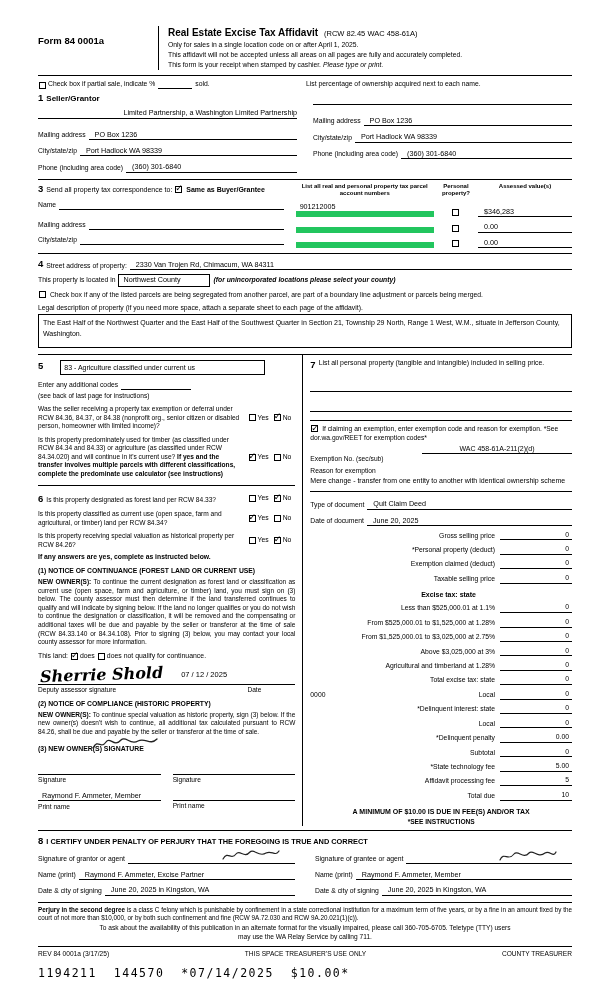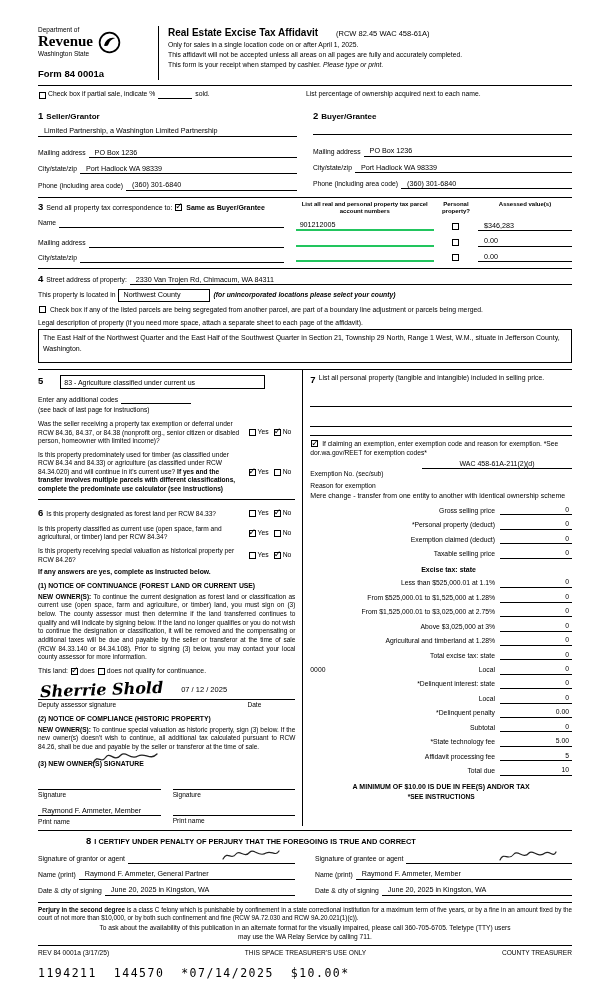--- a/index.html
+++ b/index.html
@@ -12,54 +12,54 @@
   
   .hdr { display:flex; padding-bottom:5px; border-bottom:1px solid #000; }
   .logo-wrap { width:120px; flex:none; }
   .logo-line { display:flex; align-items:center; gap:5px; }
   .dept { font-size:6.5px; }
   .agency { font-size:15px; font-weight:bold; font-family:"Liberation Serif",serif; line-height:1.05; }
   .state { font-size:6.5px; }
   .formno { font-size:9.5px; font-weight:bold; margin-top:9px; }
   .title-wrap { flex:1; border-left:1.5px solid #000; padding-left:9px; }
   .main-title { font-size:10px; font-weight:bold; }
-  .title-code { font-size:7.5px; margin-left:16px; }
+  .title-code { font-size:7.5px; margin-left:4px; }
   .note { font-size:6.8px; margin-top:1.5px; }
 
   
   .cb { display:inline-block; width:7px; height:7px; border:1px solid #000; background:#fff; position:relative; vertical-align:-1px; flex:none; margin:0 2px 0 1px; }
   .cb.on::after { content:"\2713"; position:absolute; left:-1px; top:-4px; font-size:9px; font-weight:bold; color:#000; }
 
   
   .frow { display:flex; align-items:flex-end; margin-top:6px; }
   .frow .lbl { white-space:nowrap; padding-right:3px; font-size:6.8px; }
   .fill { flex:1; border-bottom:1px solid #000; min-height:9px; font-size:7.2px; }
   .val { padding-left:6px; }
   .num { font-size:9.5px; font-weight:bold; margin-right:3px; }
   .shortline { display:inline-block; width:34px; border-bottom:1px solid #000; height:8px; margin:0 3px; }
 
   .partial { display:flex; align-items:flex-end; margin-top:4px; font-size:6.8px; }
   .right-note { margin-left:auto; width:266px; }
 
-  .s12 { display:flex; gap:16px; margin-top:11px; }
+  .s12 { display:flex; gap:16px; margin-top:3px; }
   .s12 .col { flex:1; min-width:0; }
   .sect-head { font-size:8px; font-weight:bold; }
   .tight { margin-top:3px; }
-  .tight2 { margin-top:4px; }
+  .tight2 { margin-top:4px;text-align:right; }
   .gap-top { margin-top:11px; }
 
   .s3 { display:flex; gap:12px; border-top:1px solid #000; margin-top:6px; padding-top:3px; }
   .s3-left { width:46%; }
   .s3-right { flex:1; }
   .pt-head { display:flex; text-align:center; font-size:6px; font-weight:bold; line-height:1.2; }
   .pt-c1 { width:50%; padding:0 3px; }
   .pt-c2 { width:16%; }
   .pt-c3 { width:34%; }
   .pt-row { display:flex; align-items:flex-end; margin-top:5px; }
-  .pt-row .pt-c1 { border-bottom:2px solid #22c55e; min-height:9px; text-align:left; padding-left:4px; font-size:7.2px; }
+  .pt-row .pt-c1 { border-bottom:6px solid #22c55e; min-height:9px; text-align:left; padding-left:4px; font-size:7.2px; }
   .pt-row .pt-c2 { text-align:center; }
   .pt-row .pt-c3 { border-bottom:1px solid #000; min-height:9px; text-align:left; padding-left:6px; font-size:7.2px; }
 
   .s4 { border-top:1px solid #000; margin-top:5px; padding-top:3px; }
   .nm { margin-top:1px; }
   .s4row { margin-top:4px; font-size:6.8px; }
   .county-box { display:inline-block; border:1px solid #000; padding:0 16px 1px 4px; font-size:7.2px; min-width:92px; margin:0 3px; }
   .legal-box { border:1px solid #000; margin-top:2px; padding:3px 4px; min-height:34px; font-size:7px; line-height:1.5; }
 
   
@@ -109,50 +109,39 @@
   .trow { display:flex; align-items:flex-end; margin-top:4.6px; font-size:6.8px; }
   .trow .tl { flex:1; text-align:right; padding-right:5px; white-space:nowrap; overflow:hidden; }
   .trow .tv { width:72px; border-bottom:1px solid #000; text-align:right; padding-right:3px; min-height:9px; flex:none; }
   .trow .pre { width:46px; text-align:left; flex:none; }
   .exhdr { text-align:right; padding-right:96px; font-weight:bold; font-size:7px; margin-top:6px; }
   .minline { font-weight:bold; text-align:center; font-size:7px; margin-top:6px; }
   .seeinstr { font-weight:bold; text-align:center; font-size:6.6px; margin-top:2px; }
 
   
   .s8 { margin-top:4px; }
-  .s8-title { font-size:7.4px; font-weight:bold;margin-left:48px; }
+  .s8-title { font-size:7.4px; font-weight:bold; }
   .s8 .twohalf { gap:20px; margin-top:2px; }
   .s8 .frow { margin-top:5.5px; }
   .sigfill { position:relative; }
   .sigfill svg { position:absolute; right:14px; bottom:0; }
 
   .perjury { font-size:6.3px; line-height:1.32; text-align:justify; margin-top:6px; border-top:1px solid #000; padding-top:3px; }
   .altfmt { font-size:6.6px; text-align:center; margin-top:2px; padding:0 60px; }
   .footrow { display:flex; align-items:center; border-top:1px solid #000; margin-top:4px; padding-top:3px; font-size:6.6px; }
   .footrow .mid { flex:1; text-align:center; }
   .stamp { font-family:"DejaVu Sans Mono","Liberation Mono",monospace; font-size:11.5px; letter-spacing:1.5px; margin-top:8px; white-space:pre; }
 </style>
 </head>
 <body>
 
 <div class="page">
 
   <div class="hdr">
     <div class="logo-wrap">
-      <div class="logo-line">
-        <div>
-          <div class="dept">Department of</div>
-          <div class="agency">Revenue</div>
-          <div class="state">Washington State</div>
-        </div>
-        <svg class="seal" viewBox="0 0 24 24" width="23" height="23">
-          <circle cx="12" cy="12" r="10.3" fill="none" stroke="#000" stroke-width="1.8"></circle>
-          <path d="M6.2 15 Q9 5.5 18 7.2 Q12.5 9.2 11.3 13 Q10.2 17 6.2 15 Z" fill="#000"></path>
-        </svg>
-      </div>
       <div class="formno">Form 84 0001a</div>
     </div>
     <div class="title-wrap">
       <div>
         <span class="main-title">Real Estate Excise Tax Affidavit</span>
         <span class="title-code">(RCW 82.45 WAC 458-61A)</span>
       </div>
       <div class="note">Only for sales in a single location code on or after April 1, 2025.</div>
       <div class="note">This affidavit will not be accepted unless all areas on all pages are fully and accurately completed.</div>
       <div class="note"><span>This form is your receipt when stamped by cashier. </span><span class="it">Please type or print.</span></div>
@@ -180,21 +169,20 @@
       <div class="frow">
           <span class="lbl">City/state/zip</span>
           <span class="fill val">Port Hadlock WA 98339</span>
         </div>
       <div class="frow">
           <span class="lbl">Phone (including area code)</span>
           <span class="fill val">(360) 301-6840</span>
         </div>
     </div>
     <div class="col">
-      <div class="sect-head"><span class="num">2</span><span>Buyer/Grantee</span></div>
       <div class="frow tight2">
           <span class="fill"></span>
         </div>
       <div class="frow gap-top">
           <span class="lbl">Mailing address</span>
           <span class="fill val">PO Box 1236</span>
         </div>
       <div class="frow">
           <span class="lbl">City/state/zip</span>
           <span class="fill val">Port Hadlock WA 98339</span>
@@ -380,20 +368,30 @@
         <div class="exempt-block">
           <div class="exempt-text"><span class="cb on"></span> <span>If claiming an exemption, enter exemption code and reason for exemption. *See dor.wa.gov/REET for exemption codes*</span></div>
           <div class="wacline">
               <span class="wacval">WAC 458-61A-211(2)(d)</span>
             </div>
           <div class="exno">Exemption No. (sec/sub)</div>
           <div class="reason-lbl">Reason for exemption</div>
           <div class="reason-val">Mere change - transfer from one entity to another with identical ownership scheme</div>
         </div>
 
+        <div class="docrows">
+          <div class="frow">
+              <span class="lbl">Type of document</span>
+              <span class="fill val">Quit Claim Deed</span>
+            </div>
+          <div class="frow">
+              <span class="lbl">Date of document</span>
+              <span class="fill val">June 20, 2025</span>
+            </div>
+        </div>
 
         <div class="trow">
             <span class="tl">Gross selling price</span>
             <span class="tv">0</span>
           </div>
         <div class="trow">
             <span class="tl">*Personal property (deduct)</span>
             <span class="tv">0</span>
           </div>
         <div class="trow">
@@ -480,21 +478,21 @@
         <div class="frow">
             <span class="lbl">Signature of grantor or agent</span>
             <span class="fill sigfill">
               <svg width="60" height="15" viewBox="0 0 60 15">
                 <path d="M2 11 C7 2 10 13 15 6 C19 1 23 11 29 4 C33 0 38 10 45 5 C51 2 54 9 58 3" fill="none" stroke="#222" stroke-width="1.2" stroke-linecap="round"></path>
               </svg>
             </span>
           </div>
         <div class="frow">
             <span class="lbl">Name (print)</span>
-            <span class="fill val">Raymond F. Ammeter, General Partner</span>
+            <span class="fill val">Raymond F. Ammeter, Excise Partner</span>
           </div>
         <div class="frow">
             <span class="lbl">Date &amp; city of signing</span>
             <span class="fill val">June 20, 2025 in Kingston, WA</span>
           </div>
       </div>
       <div class="half">
         <div class="frow">
             <span class="lbl">Signature of grantee or agent</span>
             <span class="fill sigfill">

